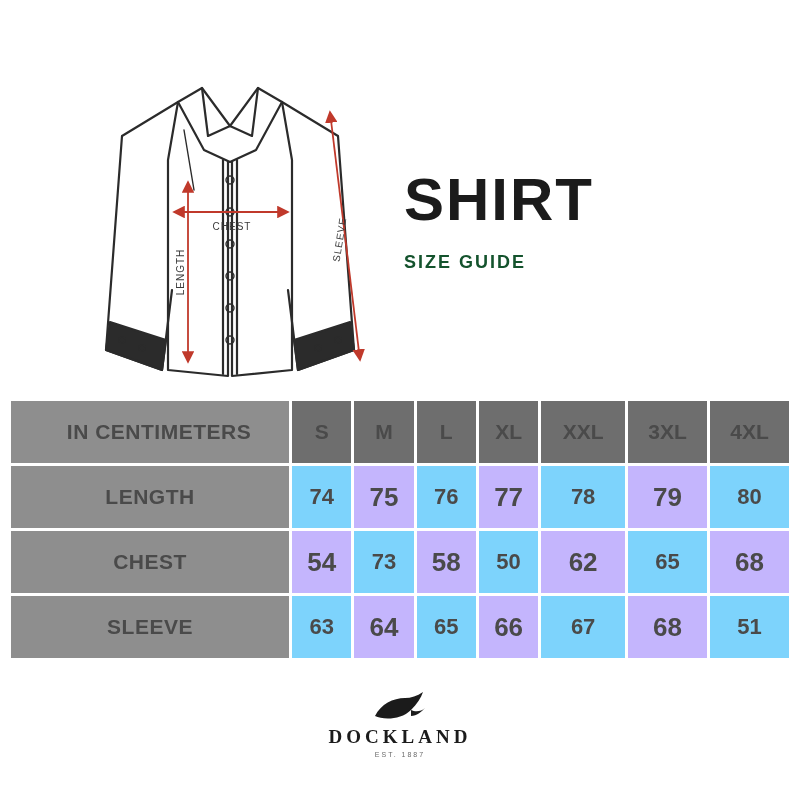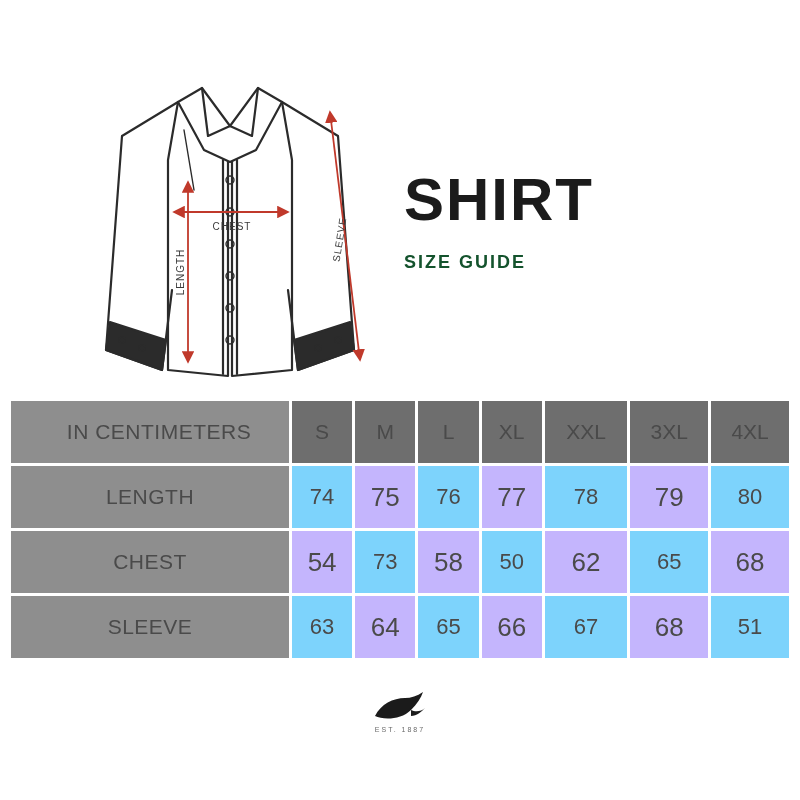--- a/index.html
+++ b/index.html
@@ -64,21 +64,21 @@
     left: 8px;
     width: 784px;
     border-collapse: separate;
     border-spacing: 3px;
   }
   .size-table td, .size-table th {
     padding: 0;
     height: 62px;
     text-align: center;
     vertical-align: middle;
-    font-weight: normal;
+    font-weight: bold;
     color: #4a4a4a;
   }
   .hdr-label {
     background: #8e8e8e;
     color: #ffffff;
     font-size: 21px;
     letter-spacing: 0.5px;
     text-align: left;
     padding-left: 18px !important;
     width: 260px;
@@ -248,16 +248,17 @@
         <td class="cell-a">51</td>
       </tr>
     </tbody>
   </table>
 
   <div class="footer">
     <svg class="whale" width="58" height="32" viewBox="0 0 58 32">
       <path d="M4,26 C12,30 30,30 40,20 C46,14 50,8 52,2 C46,6 40,8 34,8 C22,8 10,14 4,26 Z" fill="#1b1b1b"></path>
       <path d="M40,20 C44,22 50,22 54,18 C50,22 46,26 40,26 Z" fill="#1b1b1b"></path>
     </svg>
+    <div class="brand-name">DOCKLAND</div>
     <div class="brand-est">EST. 1887</div>
   </div>
 
 </div>
 
 </body></html>

